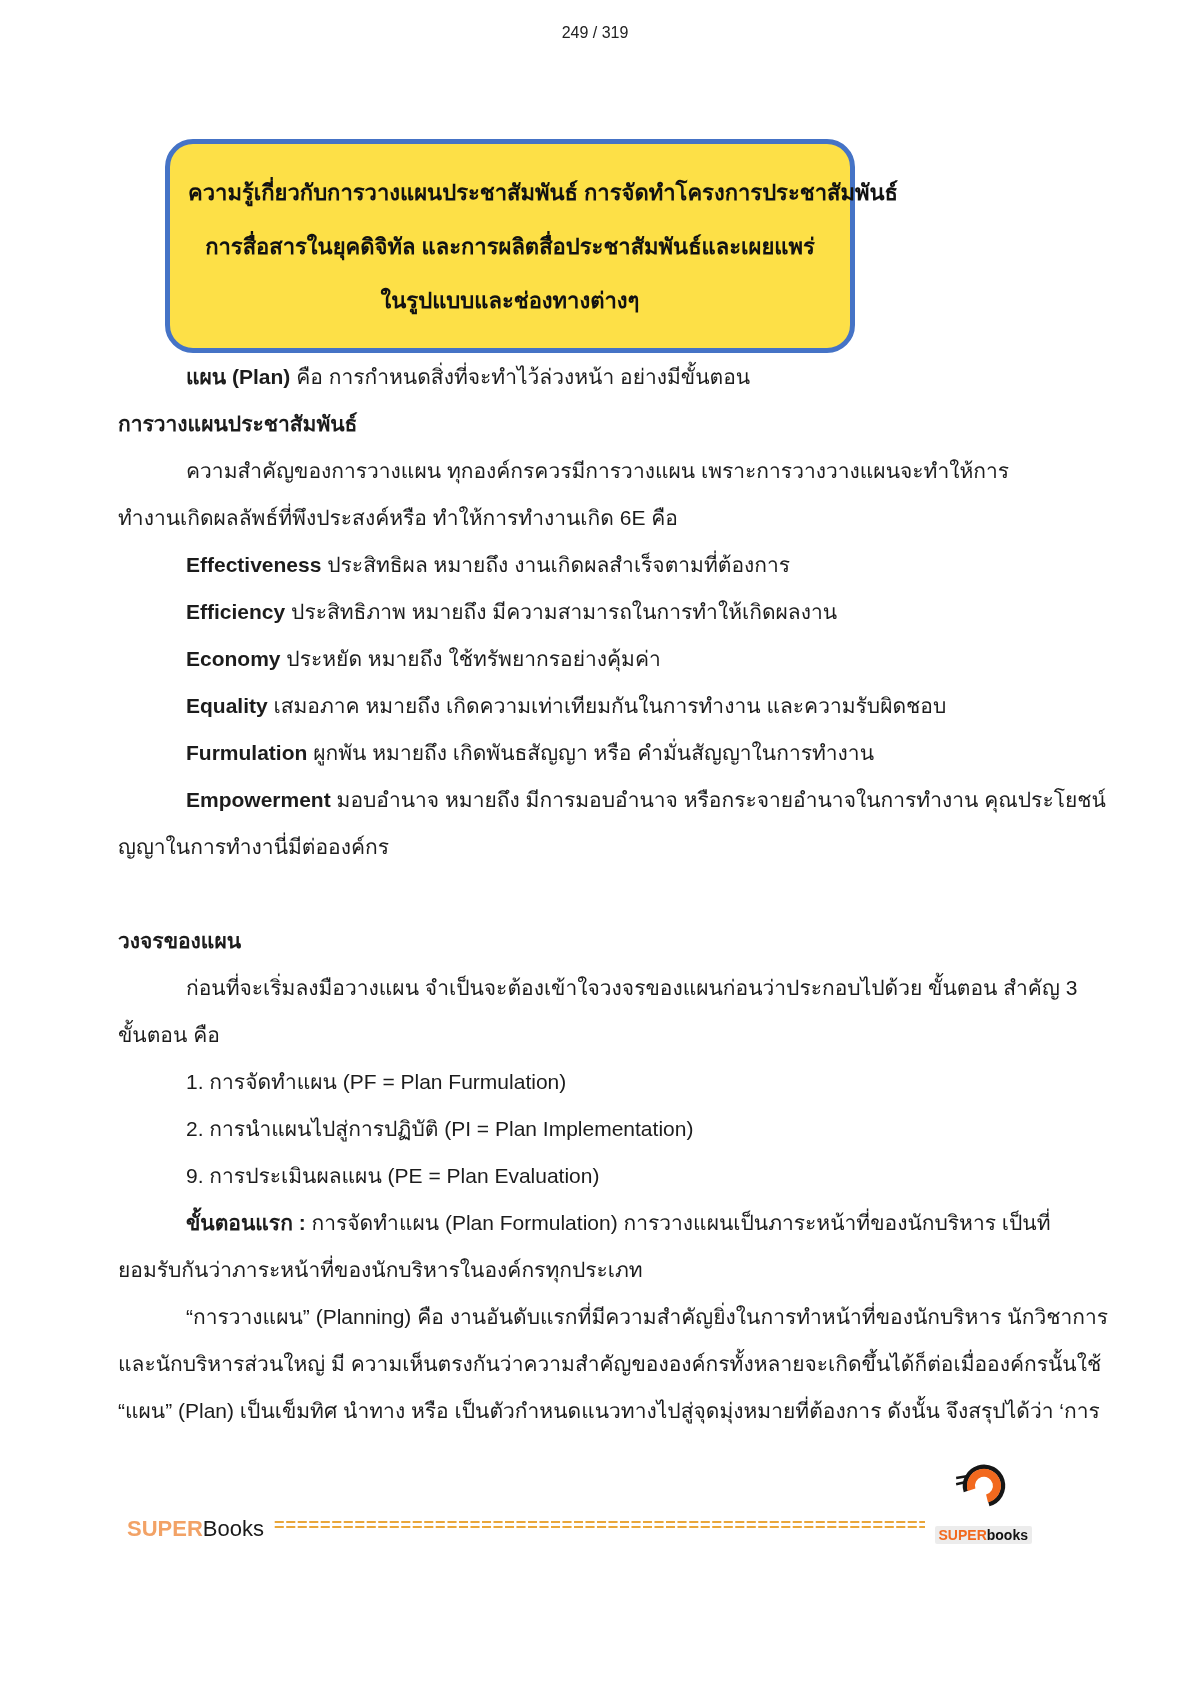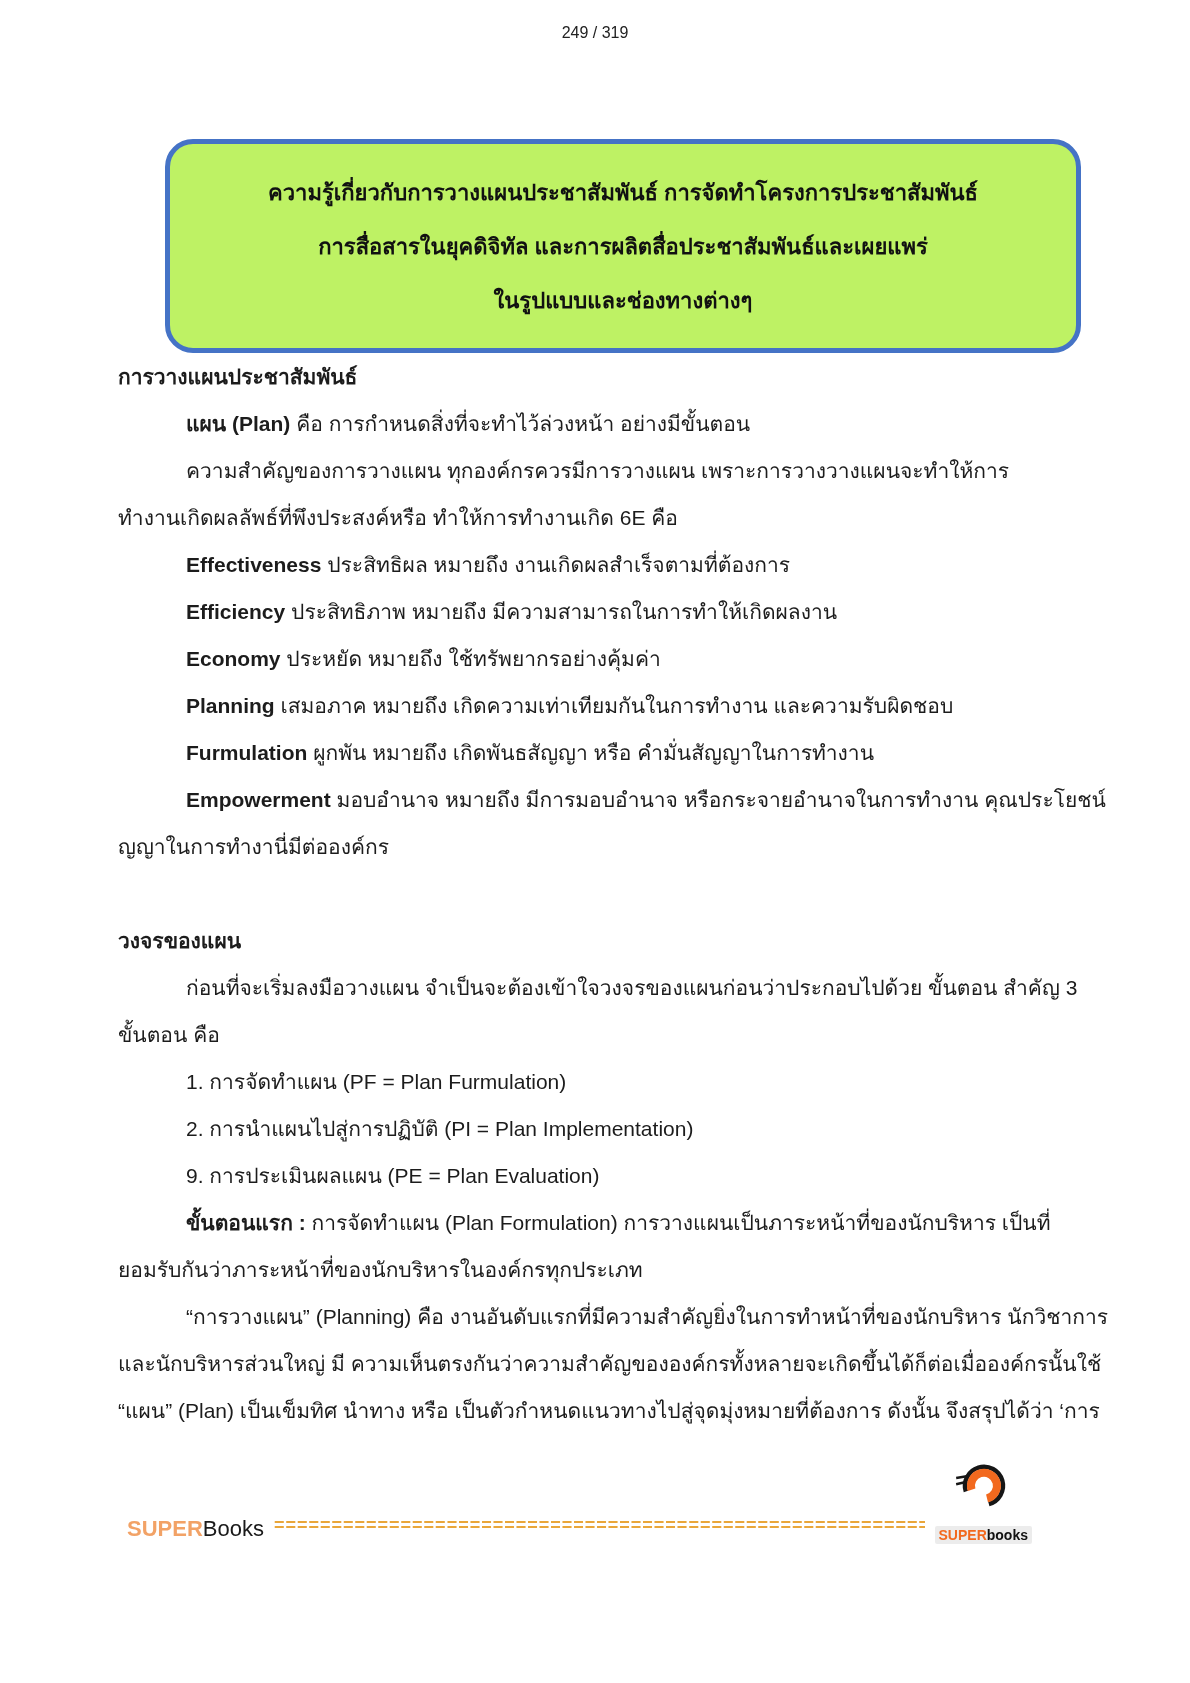--- a/index.html
+++ b/index.html
@@ -9,27 +9,27 @@
     position: relative;
     font-family: "Liberation Sans", sans-serif;
     color: #1c1c1c;
     overflow: hidden;
   }
   .page-number {
     position: absolute; top: 24px; left: 0; width: 100%;
     text-align: center; font-size: 16px; color: #222222;
   }
   .title-box {
-    position: absolute; left: 165px; top: 139px; width: 916px;
+    position: absolute; left: 165px; top: 139px; width: 690px;
     box-sizing: border-box;
     border: 5px solid #4573c6;
     border-radius: 28px;
     padding: 22px 18px 20px 18px;
     text-align: center;
-    background: #bef264;
+    background: #fde047;
   }
   .title-line {
     font-size: 22px; font-weight: bold; line-height: 54px;
     white-space: nowrap; color: #111111;
   }
   .body-region {
     position: absolute; left: 118px; top: 353px; width: 960px;
     font-size: 21px;
   }
   .ln { height: 47px; line-height: 47px; white-space: nowrap; }
@@ -65,28 +65,28 @@
 
 <div class="page-number">249 / 319</div>
 
 <div class="title-box">
   <div class="title-line">ความรู้เกี่ยวกับการวางแผนประชาสัมพันธ์ การจัดทำโครงการประชาสัมพันธ์</div>
   <div class="title-line">การสื่อสารในยุคดิจิทัล และการผลิตสื่อประชาสัมพันธ์และเผยแพร่</div>
   <div class="title-line">ในรูปแบบและช่องทางต่างๆ</div>
 </div>
 
 <div class="body-region">
+  <div class="ln ind"><span class="lead">แผน (Plan)</span><span> คือ การกำหนดสิ่งที่จะทำไว้ล่วงหน้า อย่างมีขั้นตอน</span></div>
   <div class="ln hd">การวางแผนประชาสัมพันธ์</div>
-  <div class="ln ind"><span class="lead">แผน (Plan)</span><span> คือ การกำหนดสิ่งที่จะทำไว้ล่วงหน้า อย่างมีขั้นตอน</span></div>
   <div class="ln ind"><span>ความสำคัญของการวางแผน ทุกองค์กรควรมีการวางแผน เพราะการวางวางแผนจะทำให้การ</span></div>
   <div class="ln"><span>ทำงานเกิดผลลัพธ์ที่พึงประสงค์หรือ ทำให้การทำงานเกิด 6E คือ</span></div>
   <div class="ln ind"><span class="lead">Effectiveness</span><span> ประสิทธิผล หมายถึง งานเกิดผลสำเร็จตามที่ต้องการ</span></div>
   <div class="ln ind"><span class="lead">Efficiency</span><span> ประสิทธิภาพ หมายถึง มีความสามารถในการทำให้เกิดผลงาน</span></div>
   <div class="ln ind"><span class="lead">Economy</span><span> ประหยัด หมายถึง ใช้ทรัพยากรอย่างคุ้มค่า</span></div>
-  <div class="ln ind"><span class="lead">Planning</span><span> เสมอภาค หมายถึง เกิดความเท่าเทียมกันในการทำงาน และความรับผิดชอบ</span></div>
+  <div class="ln ind"><span class="lead">Equality</span><span> เสมอภาค หมายถึง เกิดความเท่าเทียมกันในการทำงาน และความรับผิดชอบ</span></div>
   <div class="ln ind"><span class="lead">Furmulation</span><span> ผูกพัน หมายถึง เกิดพันธสัญญา หรือ คำมั่นสัญญาในการทำงาน</span></div>
   <div class="ln ind"><span class="lead">Empowerment</span><span> มอบอำนาจ หมายถึง มีการมอบอำนาจ หรือกระจายอำนาจในการทำงาน คุณประโยชน์</span></div>
   <div class="ln"><span>ญญาในการทำงานี่มีต่อองค์กร</span></div>
   <div class="ln hd gap">วงจรของแผน</div>
   <div class="ln ind"><span>ก่อนที่จะเริ่มลงมือวางแผน จำเป็นจะต้องเข้าใจวงจรของแผนก่อนว่าประกอบไปด้วย ขั้นตอน สำคัญ 3</span></div>
   <div class="ln"><span>ขั้นตอน คือ</span></div>
   <div class="ln ind"><span>1. การจัดทำแผน (PF = Plan Furmulation)</span></div>
   <div class="ln ind"><span>2. การนำแผนไปสู่การปฏิบัติ (PI = Plan Implementation)</span></div>
   <div class="ln ind"><span>9. การประเมินผลแผน (PE = Plan Evaluation)</span></div>
   <div class="ln ind"><span class="lead">ขั้นตอนแรก :</span><span> การจัดทำแผน (Plan Formulation) การวางแผนเป็นภาระหน้าที่ของนักบริหาร เป็นที่</span></div>

